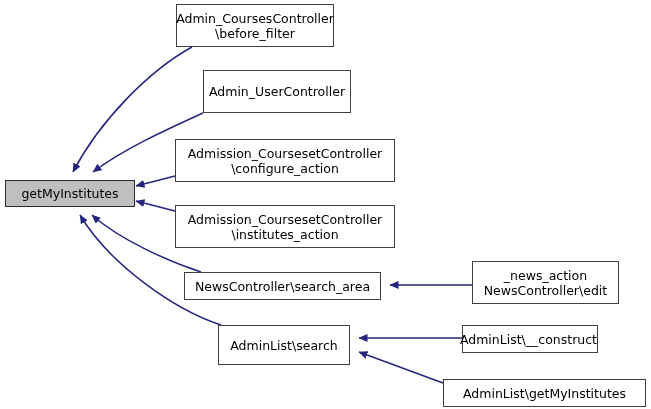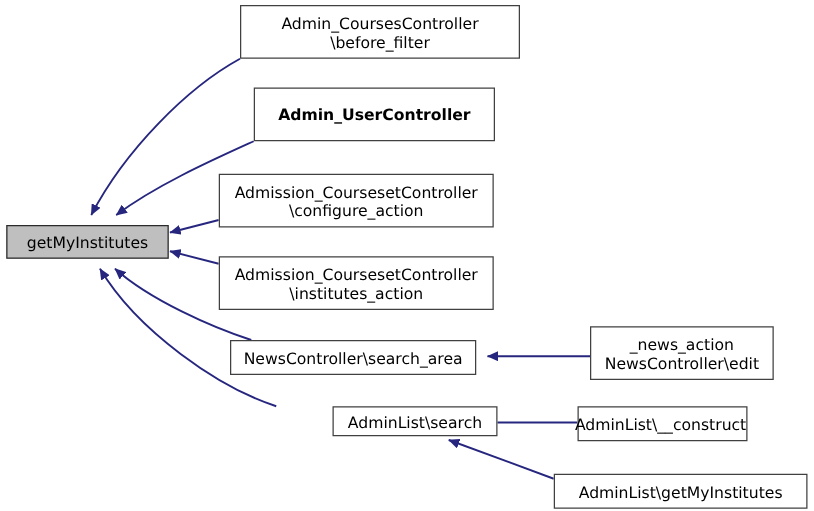--- a/index.html
+++ b/index.html
@@ -79,26 +79,26 @@
       <path d="M462,338 L359,338"></path>
 
       <path d="M443,383 L359,352"></path>
     </g>
   </svg>
 
   <div class="node current" style="left:5px; top:180px; width:130px; height:27px;">
     <span class="line">getMyInstitutes</span>
   </div>
 
-  <div class="node" style="left:192px; top:4px; width:224px; height:43px;">
+  <div class="node" style="left:176px; top:4px; width:158px; height:43px;">
     <span class="line">Admin_CoursesController</span>
     <span class="line">\before_filter</span>
   </div>
 
-  <div class="node" style="left:203px; top:70px; width:193px; height:43px;font-weight:bold;">
+  <div class="node" style="left:203px; top:70px; width:148px; height:43px;">
     <span class="line">Admin_UserController</span>
   </div>
 
   <div class="node" style="left:175px; top:139px; width:220px; height:43px;">
     <span class="line">Admission_CoursesetController</span>
     <span class="line">\configure_action</span>
   </div>
 
   <div class="node" style="left:175px; top:205px; width:220px; height:43px;">
     <span class="line">Admission_CoursesetController</span>
@@ -107,21 +107,21 @@
 
   <div class="node" style="left:184px; top:272px; width:197px; height:28px;">
     <span class="line">NewsController\search_area</span>
   </div>
 
   <div class="node" style="left:472px; top:261px; width:147px; height:43px;">
     <span class="line">_news_action</span>
     <span class="line">NewsController\edit</span>
   </div>
 
-  <div class="node" style="left:218px; top:325px; width:132px; height:24px;margin-left:48px;">
+  <div class="node" style="left:218px; top:325px; width:132px; height:40px;">
     <span class="line">AdminList\search</span>
   </div>
 
   <div class="node" style="left:462px; top:325px; width:136px; height:28px;align-items:flex-end;">
     <span class="line">AdminList\__construct</span>
   </div>
 
   <div class="node" style="left:443px; top:379px; width:203px; height:28px;">
     <span class="line">AdminList\getMyInstitutes</span>
   </div>

